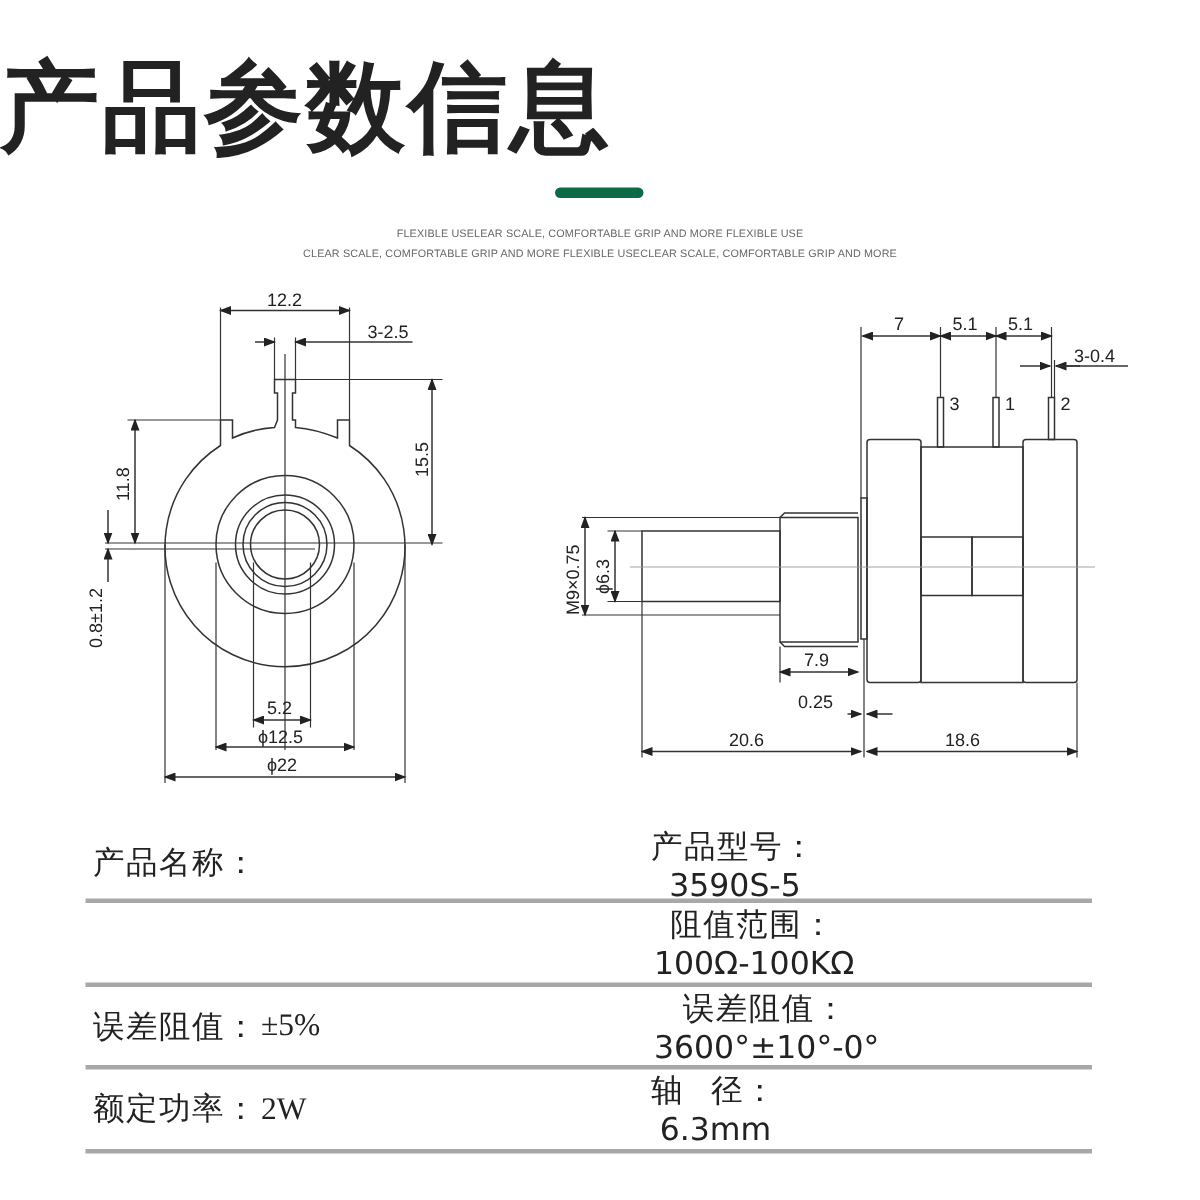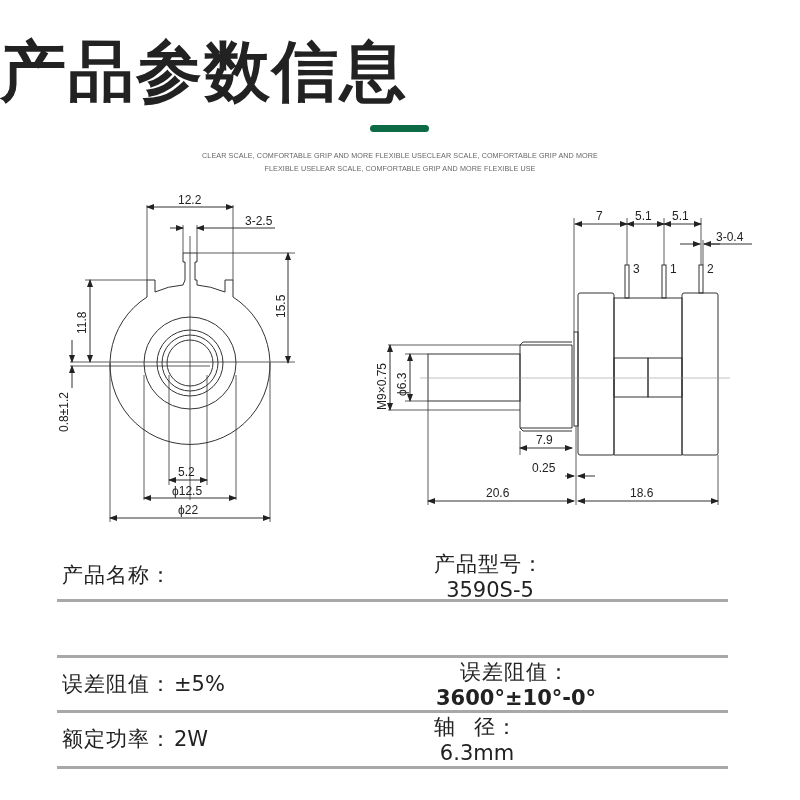--- a/index.html
+++ b/index.html
@@ -12,35 +12,35 @@
   .subtitle { position: absolute; left: 150px; top: 149px; width: 500px; text-align: center;
               font-family: "Liberation Sans", sans-serif; font-size: 7.2px; color: #666;
               line-height: 13px; letter-spacing: 0.1px; }
   .drawing { position: absolute; left: 0; top: 0; width: 800px; height: 540px; pointer-events: none; }
   .drawing text { font-family: "Liberation Sans", sans-serif; font-size: 12px; fill: #222; }
   .specs { position: absolute; left: 57px; top: 550px; width: 671px; }
   .spec-row { position: relative; height: 52.5px; border-bottom: 3px solid #a8a8a8; }
   .spec-row:first-child { height: 49px; }
   .cell { position: absolute; top: 0; bottom: 0; display: flex; align-items: center;
           font-size: 21px; color: #222; white-space: nowrap; }
-  .cell.left { left: 5px; }
+  .cell.left { left: 5px; font-family: Liberation Serif, serif; }
   .cell.right { left: 377px; flex-direction: column; }
   .label { letter-spacing: 1px; }
   .value { margin-left: 2px; }
-  .value.bold { font-weight: bold; }
+  .value.bold { font-weight: normal; }
   .label-spaced { display: inline-flex; width: 84px; justify-content: space-between; }
 </style>
 </head>
 <body>
 
 <div class="title">产品参数信息</div>
 <div class="accent-bar"></div>
 <div class="subtitle">
+  <div>FLEXIBLE USELEAR SCALE, COMFORTABLE GRIP AND MORE FLEXIBLE USE</div>
   <div>CLEAR SCALE, COMFORTABLE GRIP AND MORE FLEXIBLE USECLEAR SCALE, COMFORTABLE GRIP AND MORE</div>
-  <div>FLEXIBLE USELEAR SCALE, COMFORTABLE GRIP AND MORE FLEXIBLE USE</div>
 </div>
 
 <svg class="drawing" viewBox="0 0 800 540" xmlns="http://www.w3.org/2000/svg">
   <defs>
     <marker id="arr" markerWidth="8" markerHeight="6" refX="7" refY="3" orient="auto-start-reverse">
       <path d="M0,0 L8,3 L0,6 z" fill="#222"></path>
     </marker>
   </defs>
 
   <g stroke="#333" stroke-width="1" fill="none">
@@ -158,20 +158,24 @@
   <div class="spec-row">
     <div class="cell left">
       <span class="label">产品名称：</span>
     </div>
     <div class="cell right">
       <span class="label">产品型号：</span>
       <span class="value">3590S-5</span>
     </div>
   </div>
   <div class="spec-row">
+    <div class="cell right">
+      <span class="label">阻值范围：</span>
+      <span class="value">100Ω-100KΩ</span>
+    </div>
   </div>
   <div class="spec-row">
     <div class="cell left">
       <span class="label">误差阻值：</span>
       <span class="value">±5%</span>
     </div>
     <div class="cell right">
       <span class="label">误差阻值：</span>
       <span class="value bold">3600°±10°-0°</span>
     </div>

